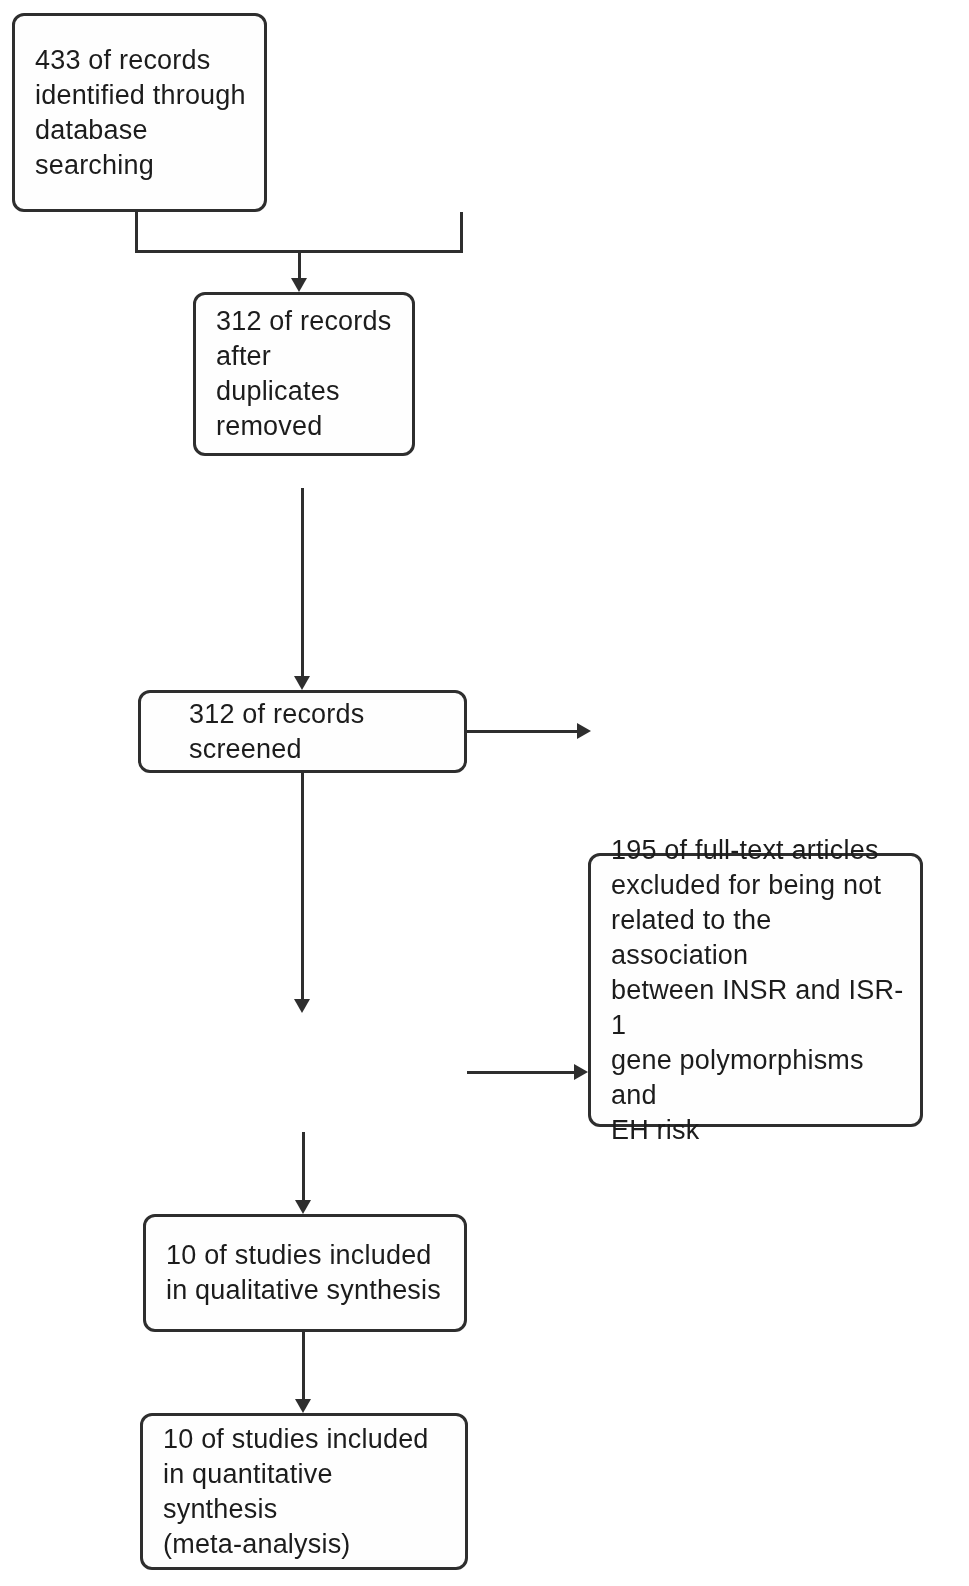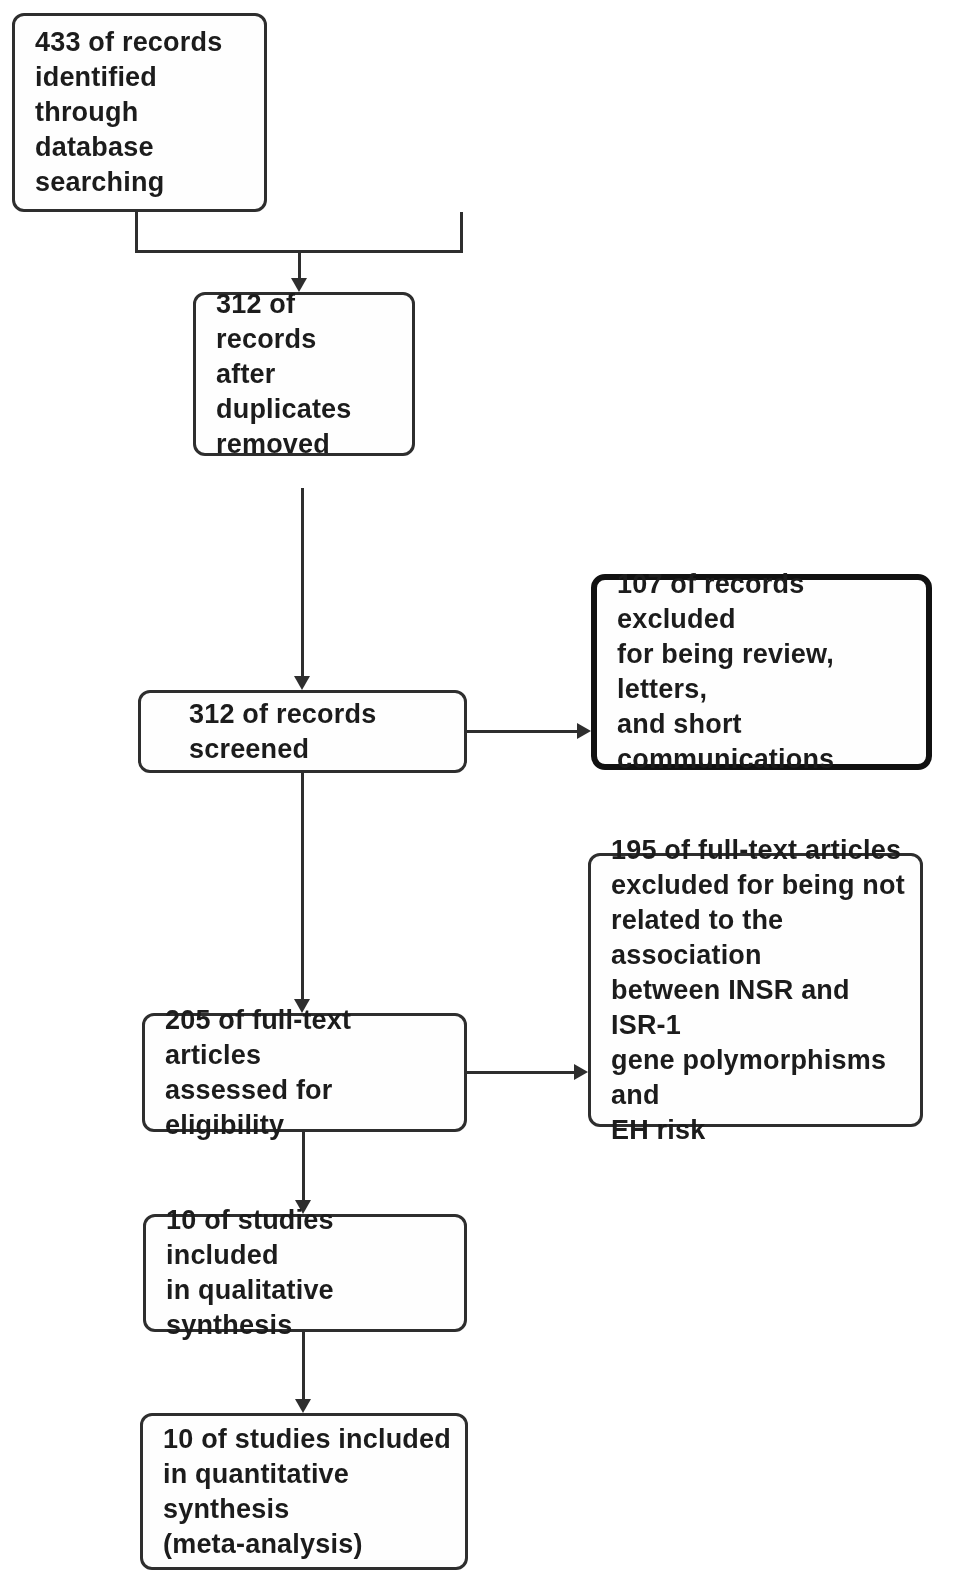--- a/index.html
+++ b/index.html
@@ -2,21 +2,21 @@
 <html style="--background: #ffffff; --line: #2e2e2e; --text: #1c1c1c; --emphasis_border: #111111; --box_fill: #fefefe;"><head>
 <meta charset="utf-8">
 <style>
   :root {
     --background: #ffffff;
     --line: #2e2e2e;
     --text: #1c1c1c;
     --emphasis_border: #111111;
     --box_fill: #fefefe;
   }
-  * { margin: 0; padding: 0; box-sizing: border-box; font-weight: bold; }
+  * { margin: 0; padding: 0; box-sizing: border-box; }
   html, body { background: var(--background); }
   body {
     font-family: "Liberation Sans", "DejaVu Sans", sans-serif;
     color: var(--text);
   }
   .canvas {
     position: relative;
     width: 969px;
     height: 1586px;
     background: var(--background);
@@ -98,34 +98,24 @@
   <div class="vline" style="left:301px; top:488px; height:192px;"></div>
   <div class="arrowhead-down" style="left:294px; top:676px;"></div>
 
   <div class="box" style="left:138px; top:690px; width:329px; height:83px;padding-left:48px;">
     <span class="box-text">312 of records screened</span>
   </div>
 
   <div class="hline" style="left:467px; top:730px; width:112px;"></div>
   <div class="arrowhead-right" style="left:577px; top:723px;"></div>
 
-  <div class="box emphasis" style="left:591px; top:574px; width:341px; height:196px;">
-    <span class="box-text">107 of records excluded
-for being review, letters,
-and short
-communications</span>
-  </div>
 
   <div class="vline" style="left:301px; top:773px; height:230px;"></div>
   <div class="arrowhead-down" style="left:294px; top:999px;"></div>
 
-  <div class="box" style="left:142px; top:1013px; width:325px; height:119px;">
-    <span class="box-text">205 of full-text articles
-assessed for eligibility</span>
-  </div>
 
   <div class="hline" style="left:467px; top:1071px; width:109px;"></div>
   <div class="arrowhead-right" style="left:574px; top:1064px;"></div>
 
   <div class="box" style="left:588px; top:853px; width:335px; height:274px;">
     <span class="box-text">195 of full-text articles
 excluded for being not
 related to the association
 between INSR and ISR-1
 gene polymorphisms and

